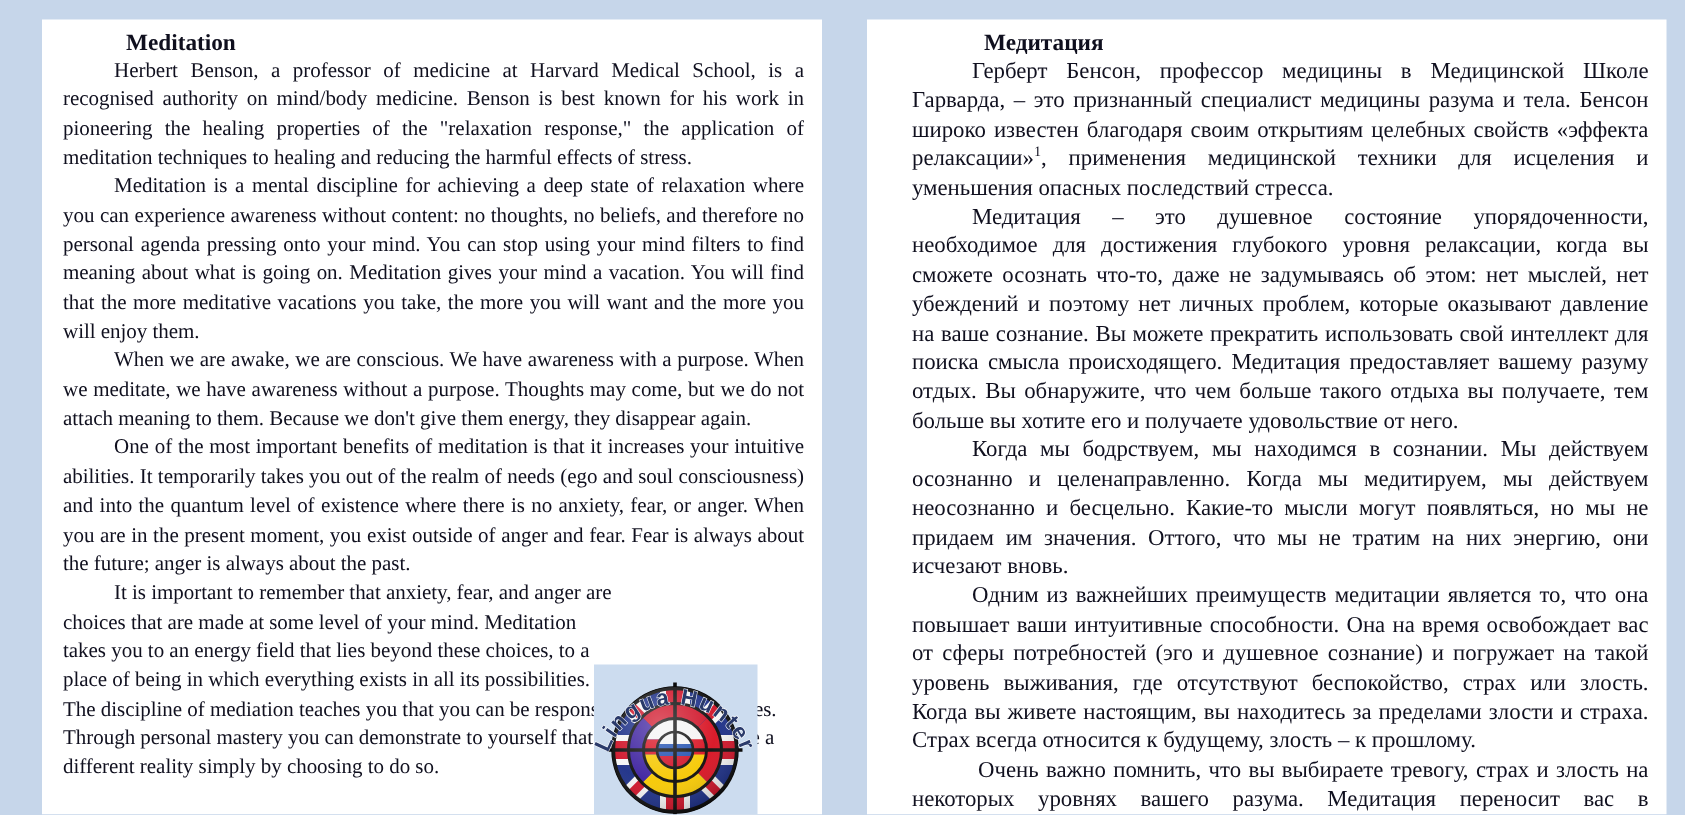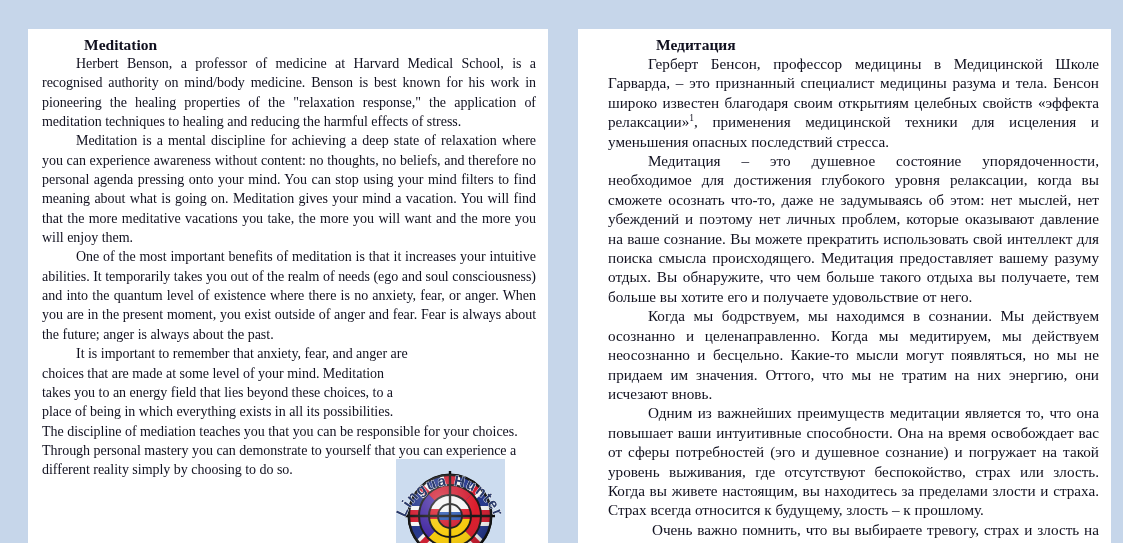--- a/index.html
+++ b/index.html
@@ -9,21 +9,21 @@
   body {
     width: 1123px;
     height: 543px;
     background: #c6d6ea;
     font-family: "Liberation Serif", "DejaVu Serif", serif;
     overflow: hidden;
     position: relative;
   }
   .spread {
     position: absolute;
-    left: 0; top: 16px;
+    left: 0; top: 0;
     width: 1123px;
     height: 454px;
   }
   .page {
     position: absolute;
     top: 13px;
     background: #ffffff;
     overflow: hidden;
   }
   .page-left {
@@ -111,20 +111,21 @@
 
 <div class="spread">
 
   <div class="page page-left">
     <div class="page-inner col-en">
 
       <div class="heading">Meditation</div>
 
       <p class="para">Herbert Benson, a professor of medicine at Harvard Medical School, is a recognised authority on mind/body medicine. Benson is best known for his work in pioneering the healing properties of the "relaxation response," the application of meditation techniques to healing and reducing the harmful effects of stress.</p>
       <p class="para">Meditation is a mental discipline for achieving a deep state of relaxation where you can experience awareness without content: no thoughts, no beliefs, and therefore no personal agenda pressing onto your mind. You can stop using your mind filters to find meaning about what is going on. Meditation gives your mind a vacation. You will find that the more meditative vacations you take, the more you will want and the more you will enjoy them.</p>
+      <p class="para">When we are awake, we are conscious. We have awareness with a purpose. When we meditate, we have awareness without a purpose. Thoughts may come, but we do not attach meaning to them. Because we don't give them energy, they disappear again.</p>
       <p class="para">One of the most important benefits of meditation is that it increases your intuitive abilities. It temporarily takes you out of the realm of needs (ego and soul consciousness) and into the quantum level of existence where there is no anxiety, fear, or anger. When you are in the present moment, you exist outside of anger and fear. Fear is always about the future; anger is always about the past.</p>
 
       <p class="para last">
         <span class="wrap-float"></span>
         <span>It is important to remember that anxiety, fear, and anger are choices that are made at some level of your mind. Meditation takes you to an energy field that lies beyond these choices, to a place of being in which everything exists in all its possibilities. The discipline of mediation teaches you that you can be responsible for your choices. Through personal mastery you can demonstrate to yourself that you can experience a different reality simply by choosing to do so.</span>
       </p>
 
     </div>
   </div>
 

